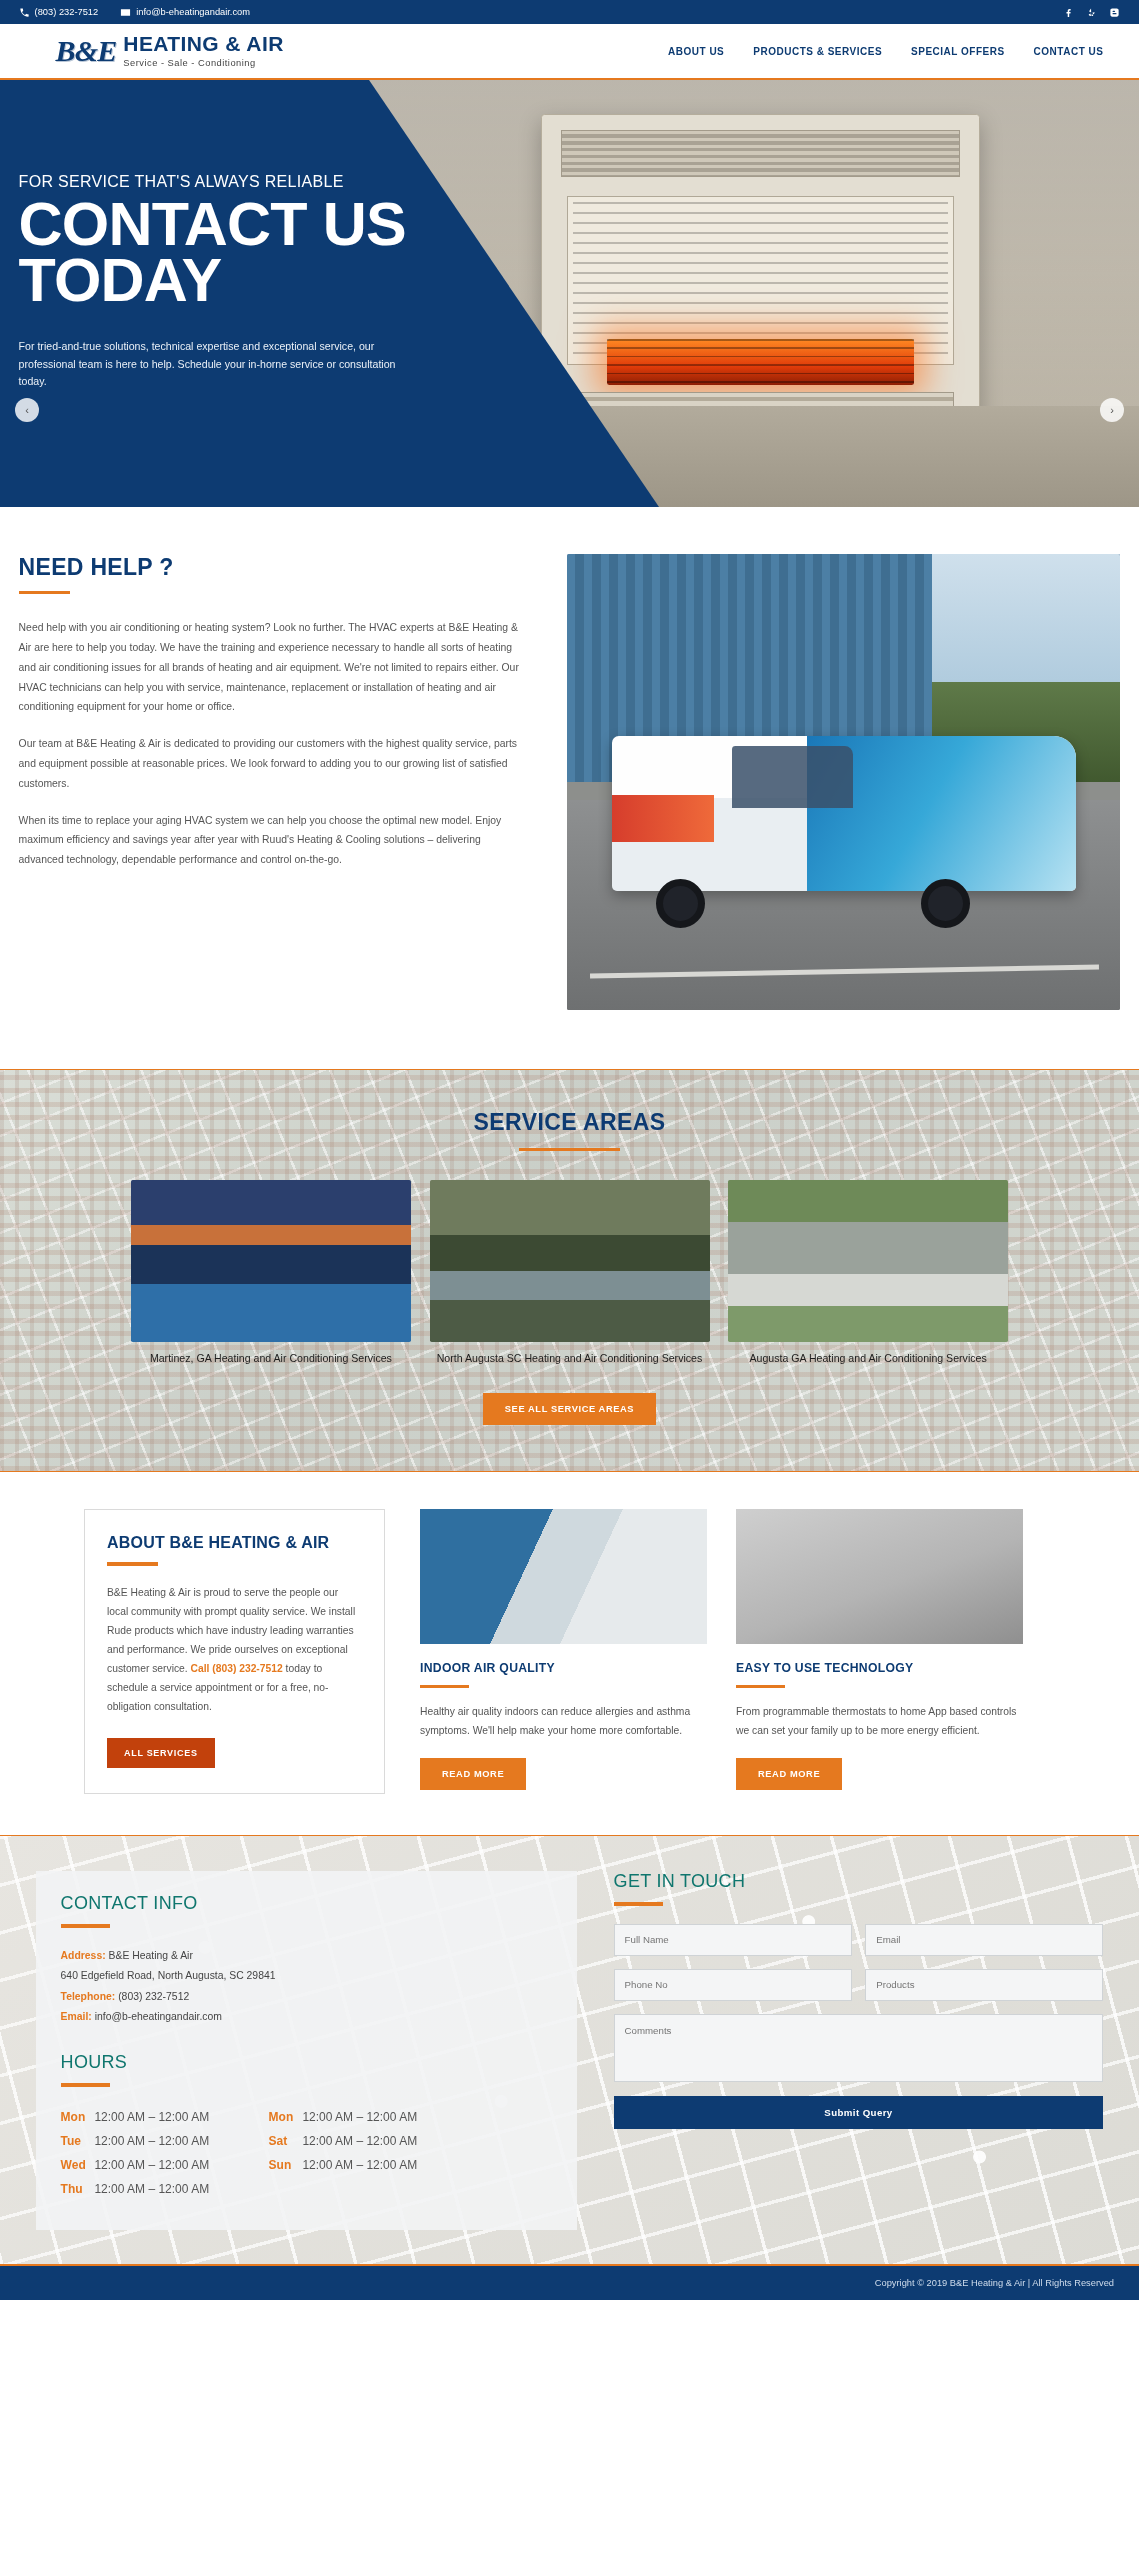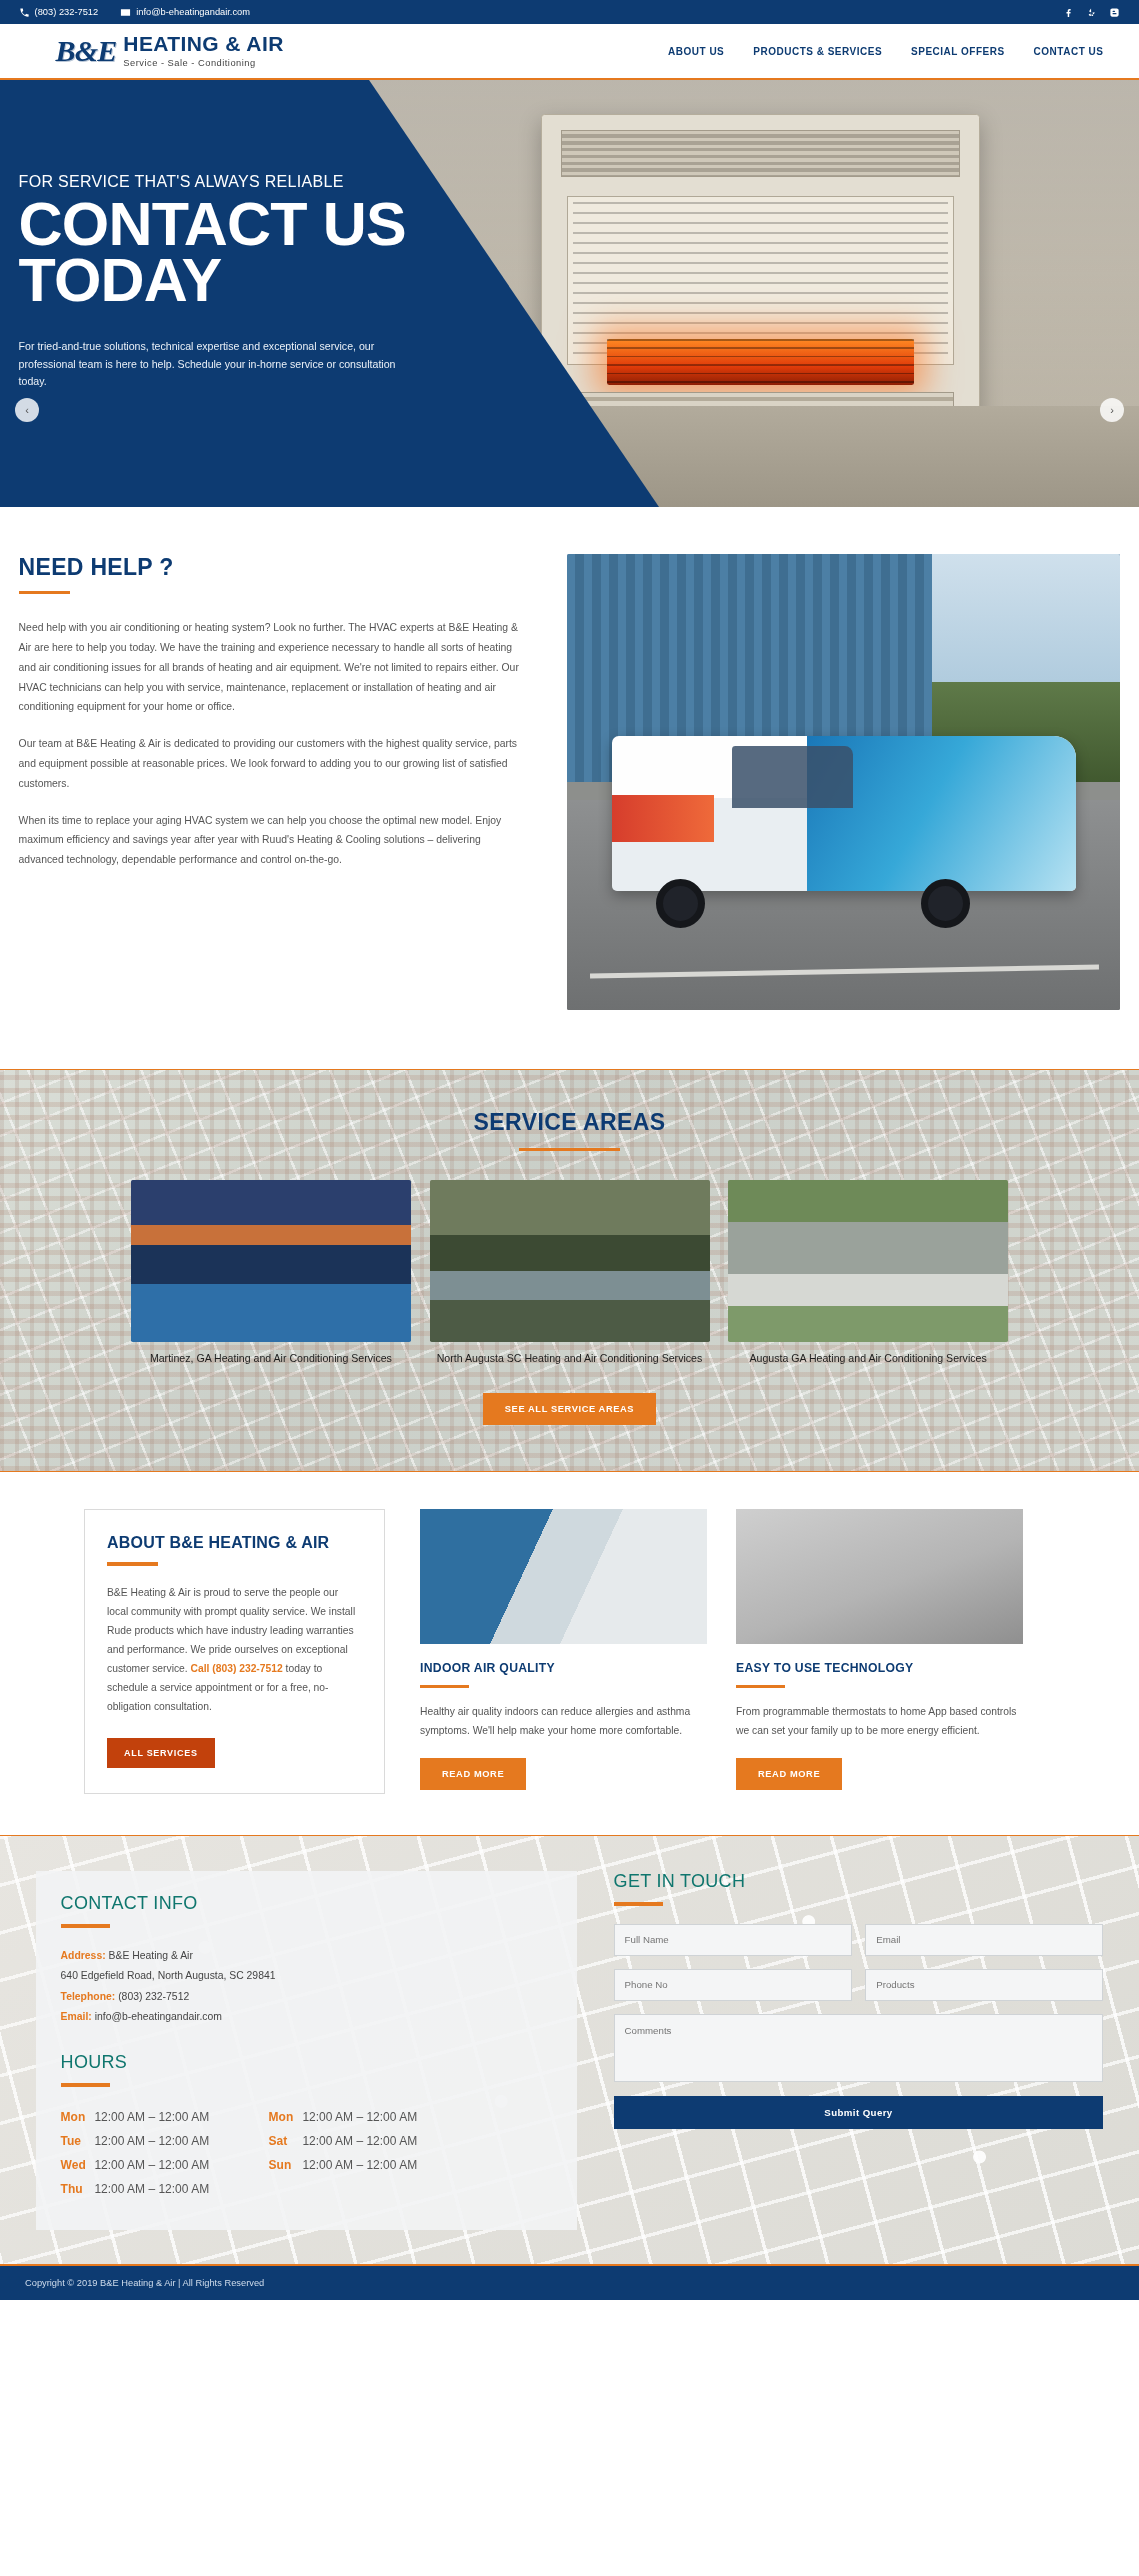--- a/index.html
+++ b/index.html
@@ -342,21 +342,21 @@
     font-family: "Liberation Sans", sans-serif;
   }
   .contact-right textarea { width: 100%; height: 68px; resize: none; }
   .submit-btn {
     width: 100%; background: #0d3b72; color: #fff; border: none; cursor: pointer;
     padding: 11px 0; font-size: 9.7px; font-weight: bold; letter-spacing: 0.4px;
     font-family: "Liberation Sans", sans-serif;
   }
   .footer {
     background: #0d3b72; color: #cfdcec; font-size: 9.3px;
-    padding: 12px 25px; border-top: 2.5px solid #e5791f;
+    padding: 12px 25px; border-top: 2.5px solid #e5791f; text-align: right;
   }
 </style>
 </head>
 <body>
 
 <div class="topbar">
   <div class="contact-group">
     <div class="item">
       <svg class="ico" viewBox="0 0 24 24">
           <path d="M6.6 10.8c1.4 2.8 3.8 5.2 6.6 6.6l2.2-2.2c.3-.3.7-.4 1-.2 1.2.4 2.4.6 3.6.6.6 0 1 .4 1 1V20c0 .6-.4 1-1 1C10.6 21 3 13.4 3 4c0-.6.4-1 1-1h3.5c.6 0 1 .4 1 1 0 1.3.2 2.5.6 3.6.1.4 0 .8-.2 1l-2.3 2.2z"></path>

